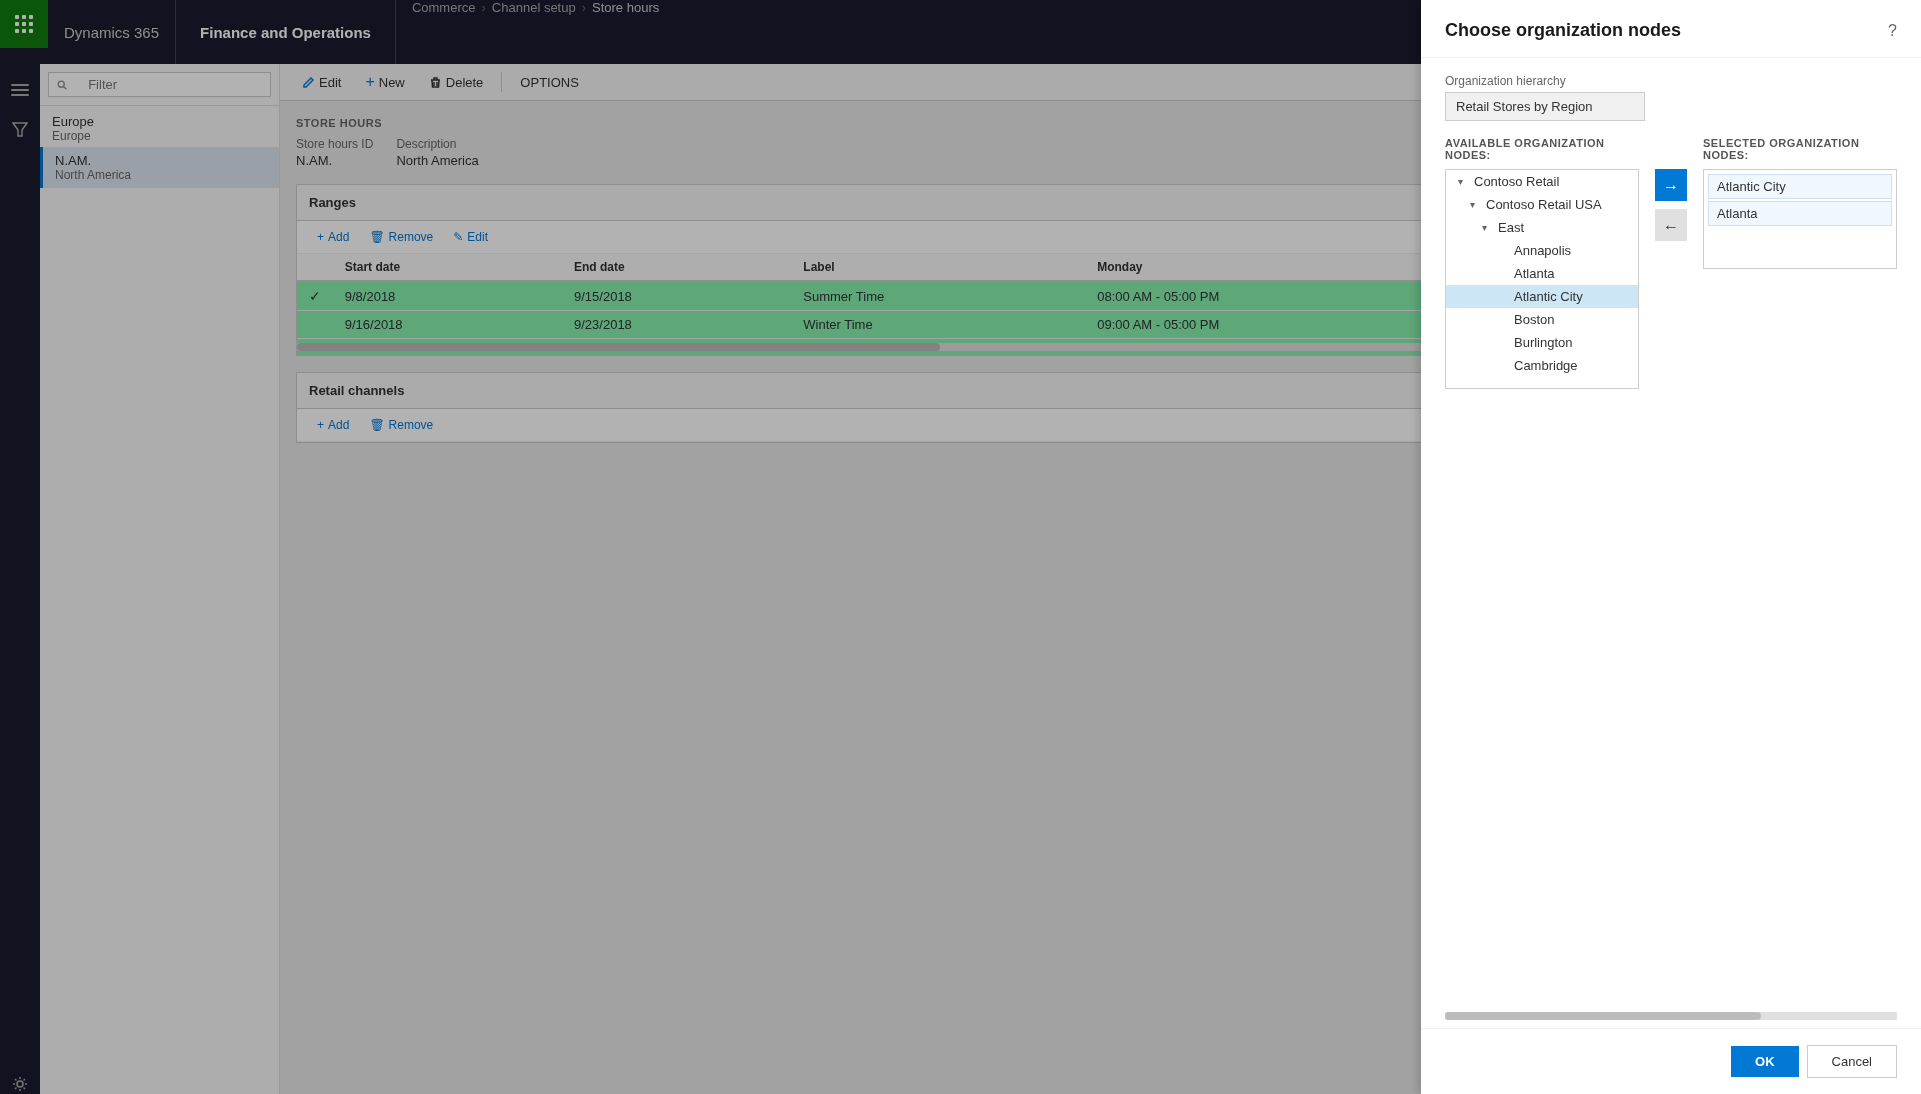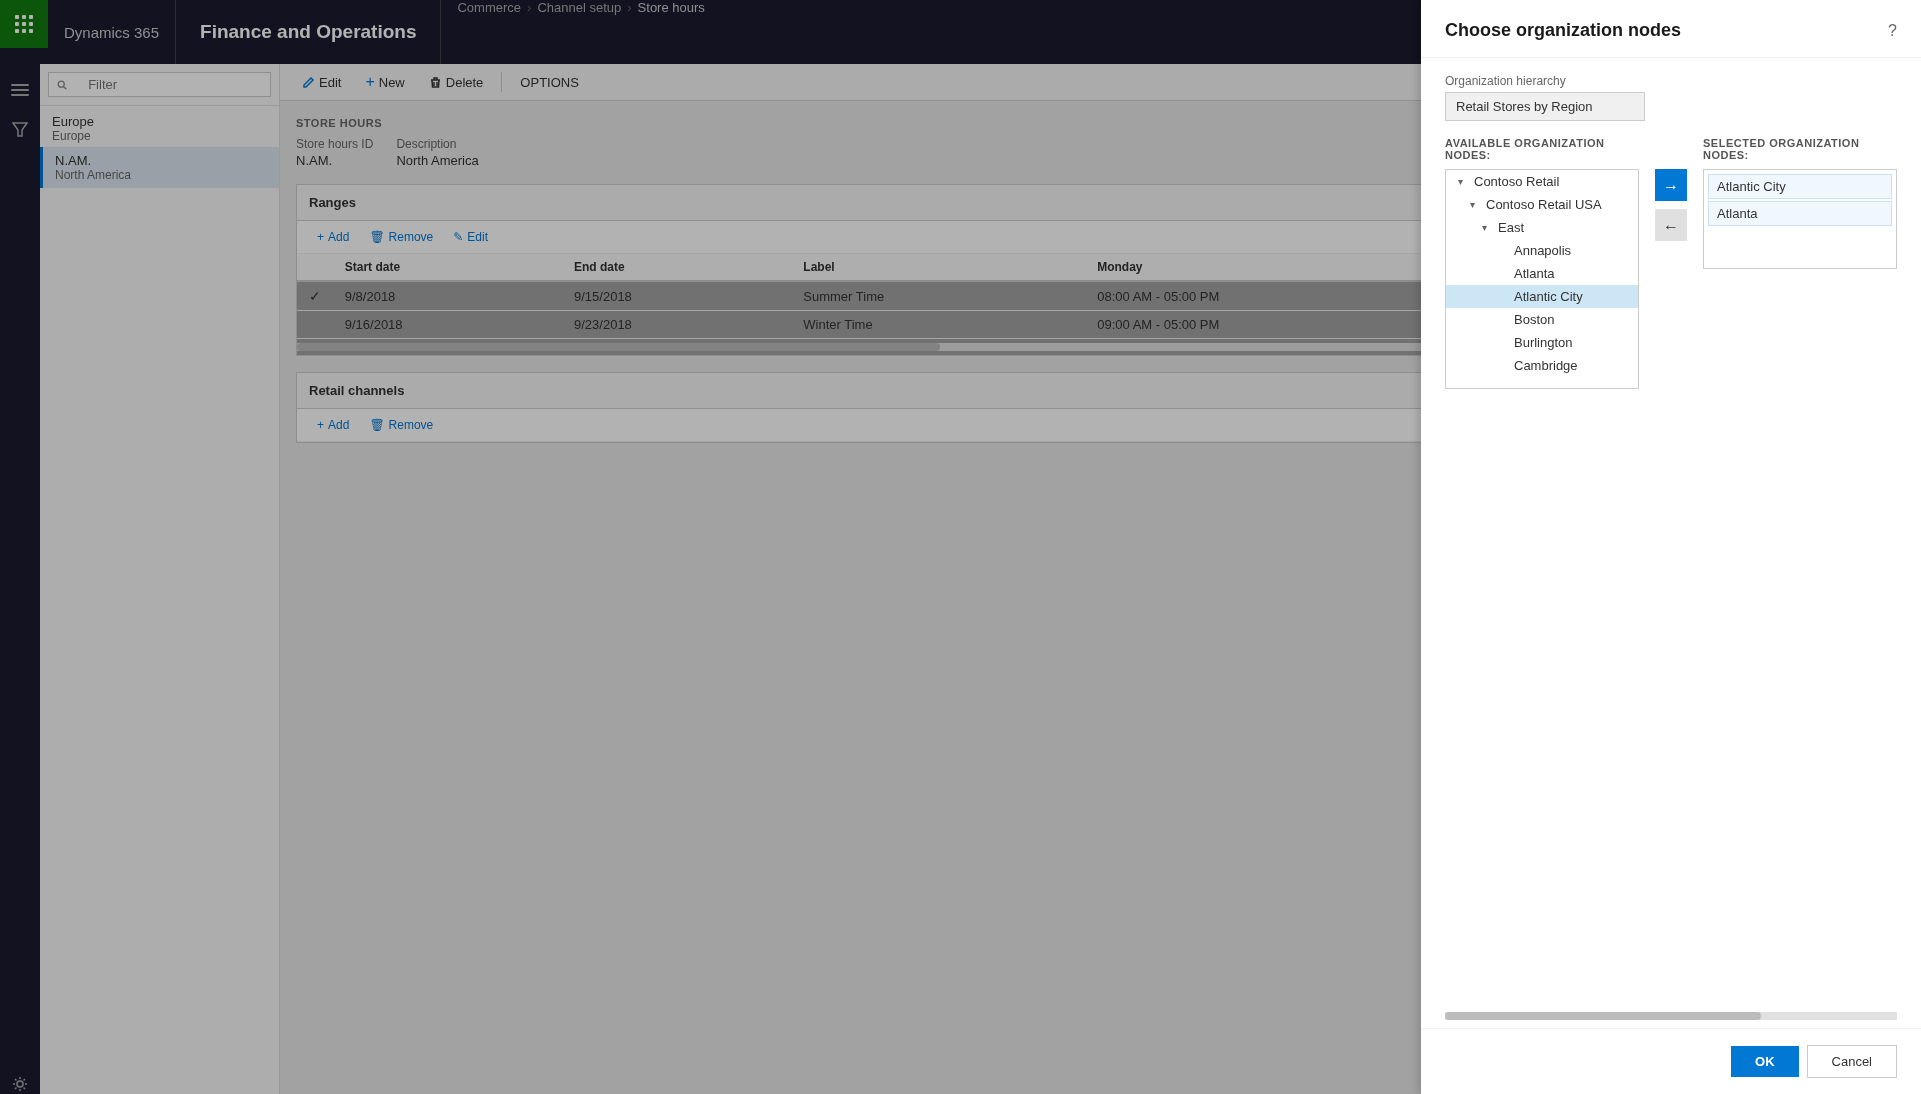--- a/index.html
+++ b/index.html
@@ -42,21 +42,21 @@
       padding: 0 16px;
       font-size: 15px;
       color: #ccc;
       border-right: 1px solid #444;
       height: 100%;
       display: flex;
       align-items: center;
     }
     .top-nav-app {
       padding: 0 24px;
-      font-size: 19px;
+      font-size: 15px;
       font-weight: 600;
       color: white;
       border-right: 1px solid #444;
       height: 100%;
       display: flex;
       align-items: center;
     }
     .top-nav-breadcrumb {
       padding: 0 16px;
       font-size: 13px;
@@ -197,21 +197,21 @@
     .form-row {
       display: flex;
       gap: 23px;
       margin-bottom: 16px;
     }
     .form-field { display: flex; flex-direction: column; gap: 2px; }
     .form-field label { font-size: 12px; color: #666; }
     .form-field .field-value { font-size: 13px; color: #333; }
 
     .section-card {
-      background: #a3a3a3;
+      background: #86efac;
       border: 1px solid #ccc;
       margin-bottom: 16px;
     }
     .section-card-header {
       padding: 10px 12px;
       font-size: 13px;
       font-weight: 600;
       color: #333;
       background: #f5f5f5;
       border-bottom: 1px solid #ccc;

